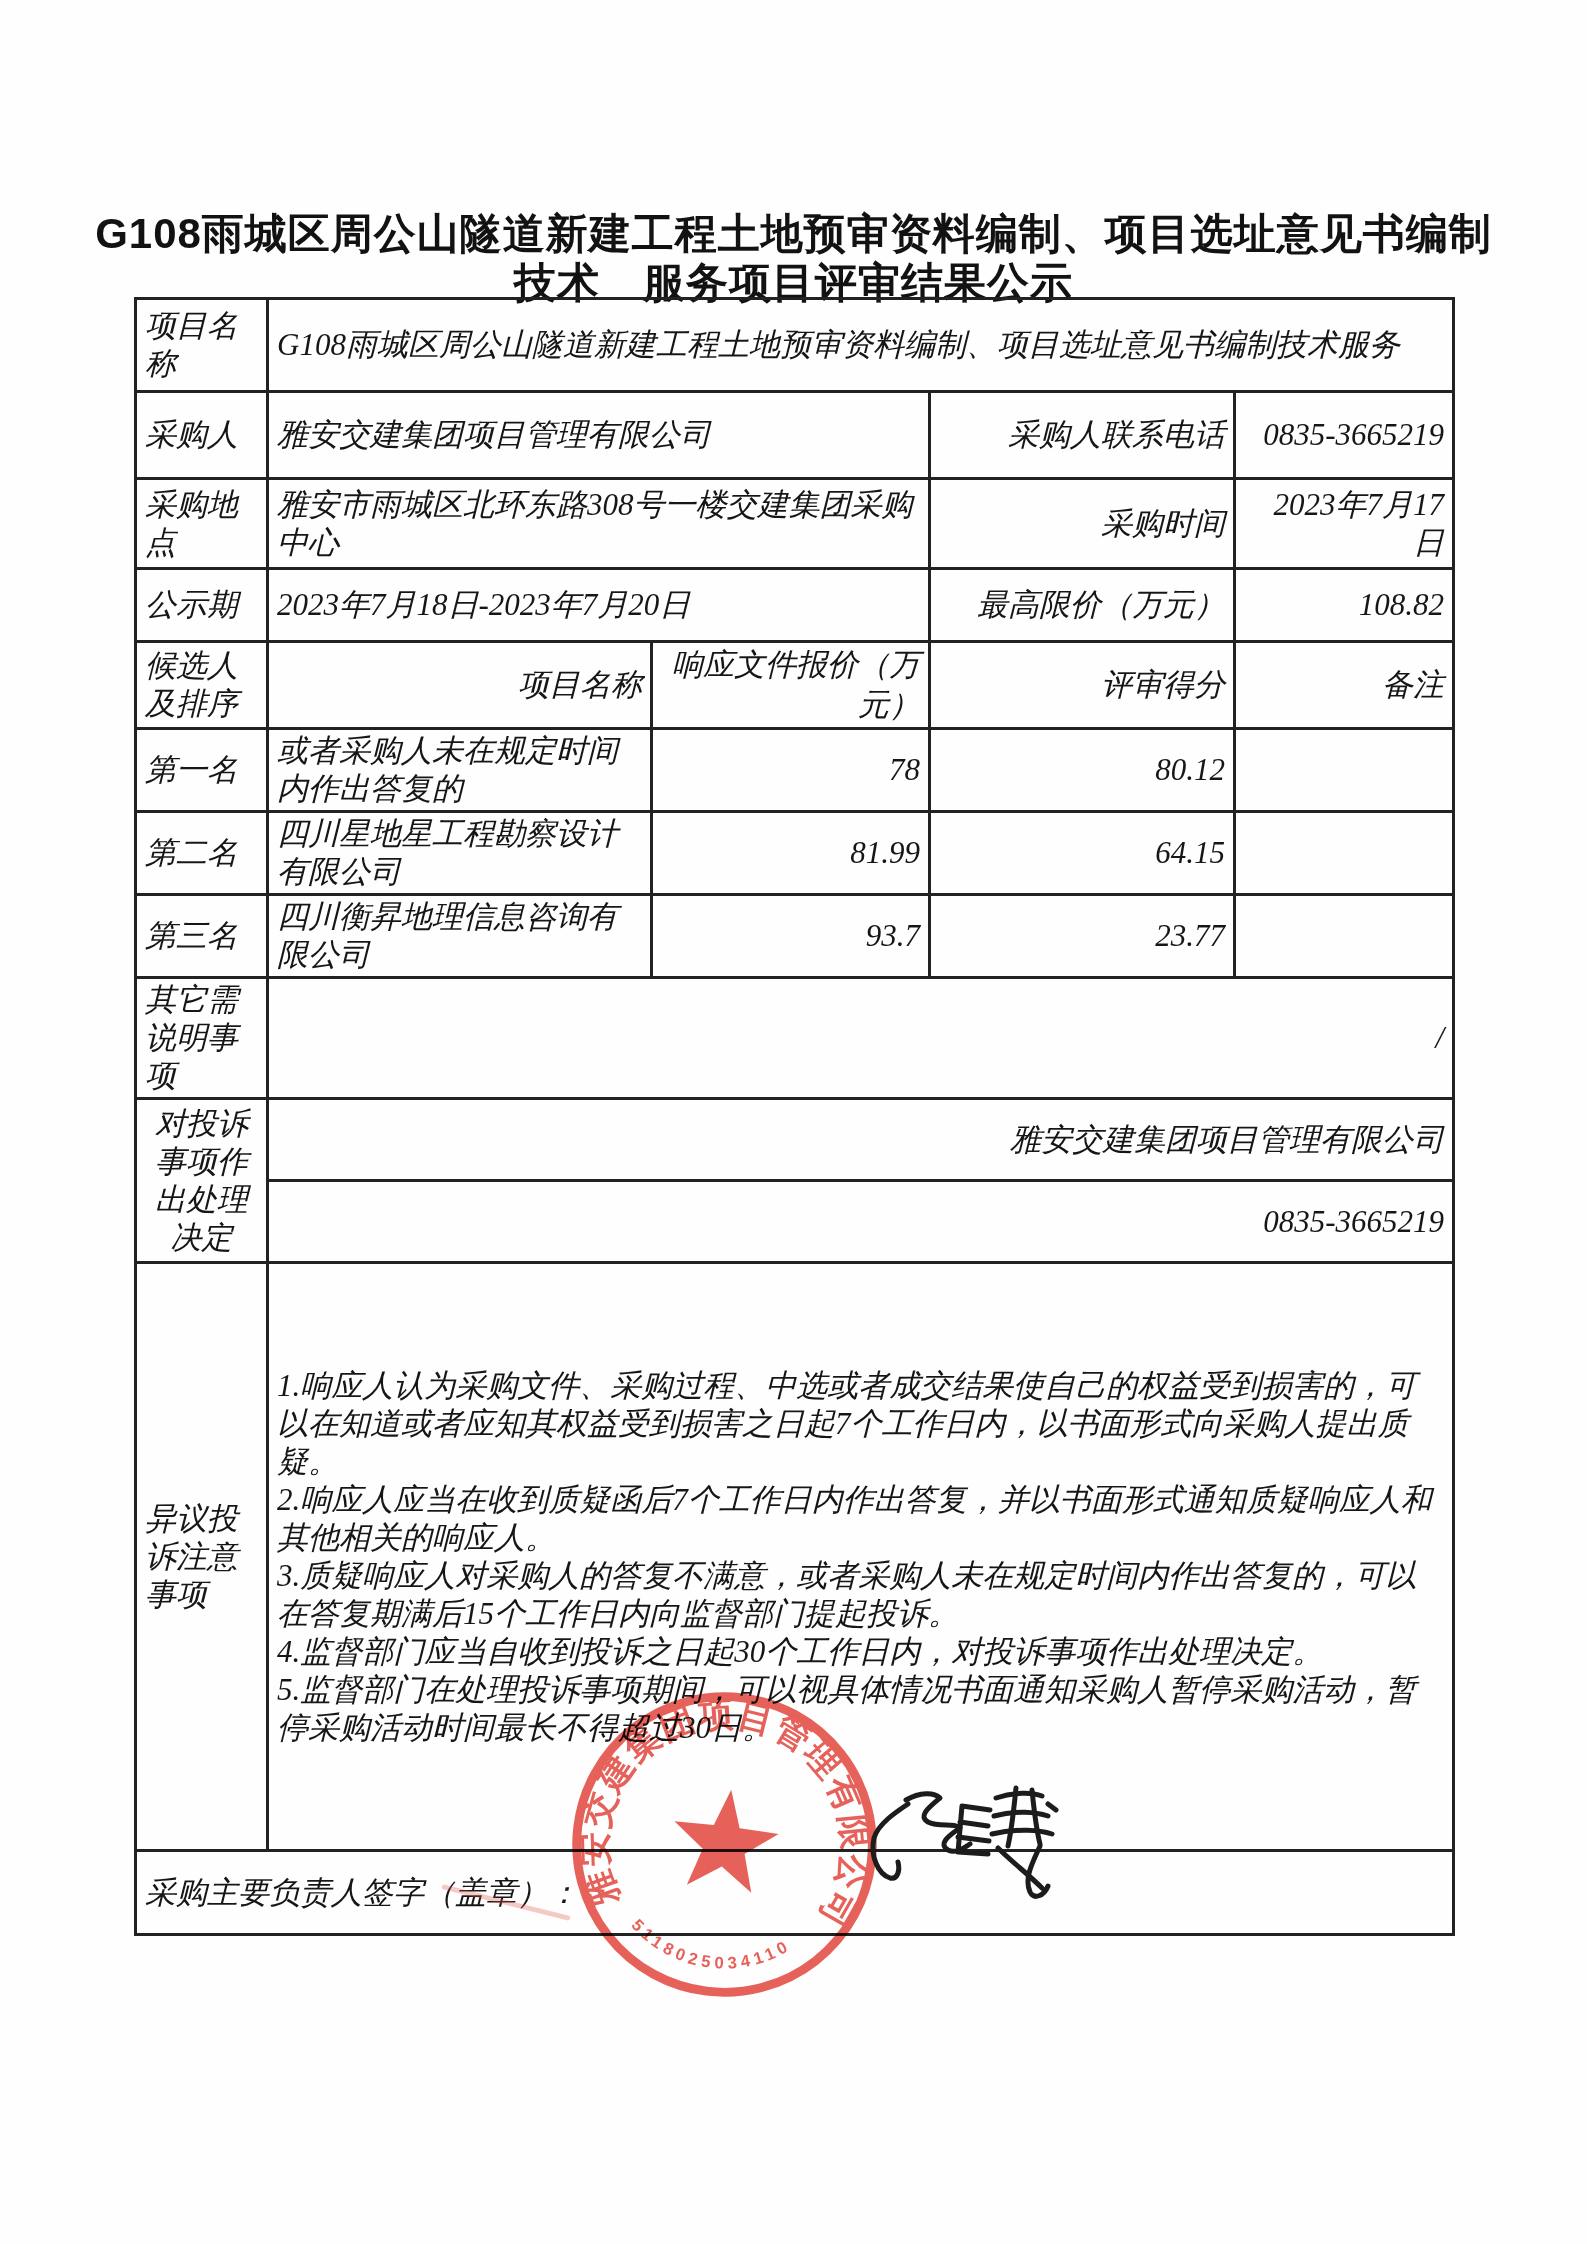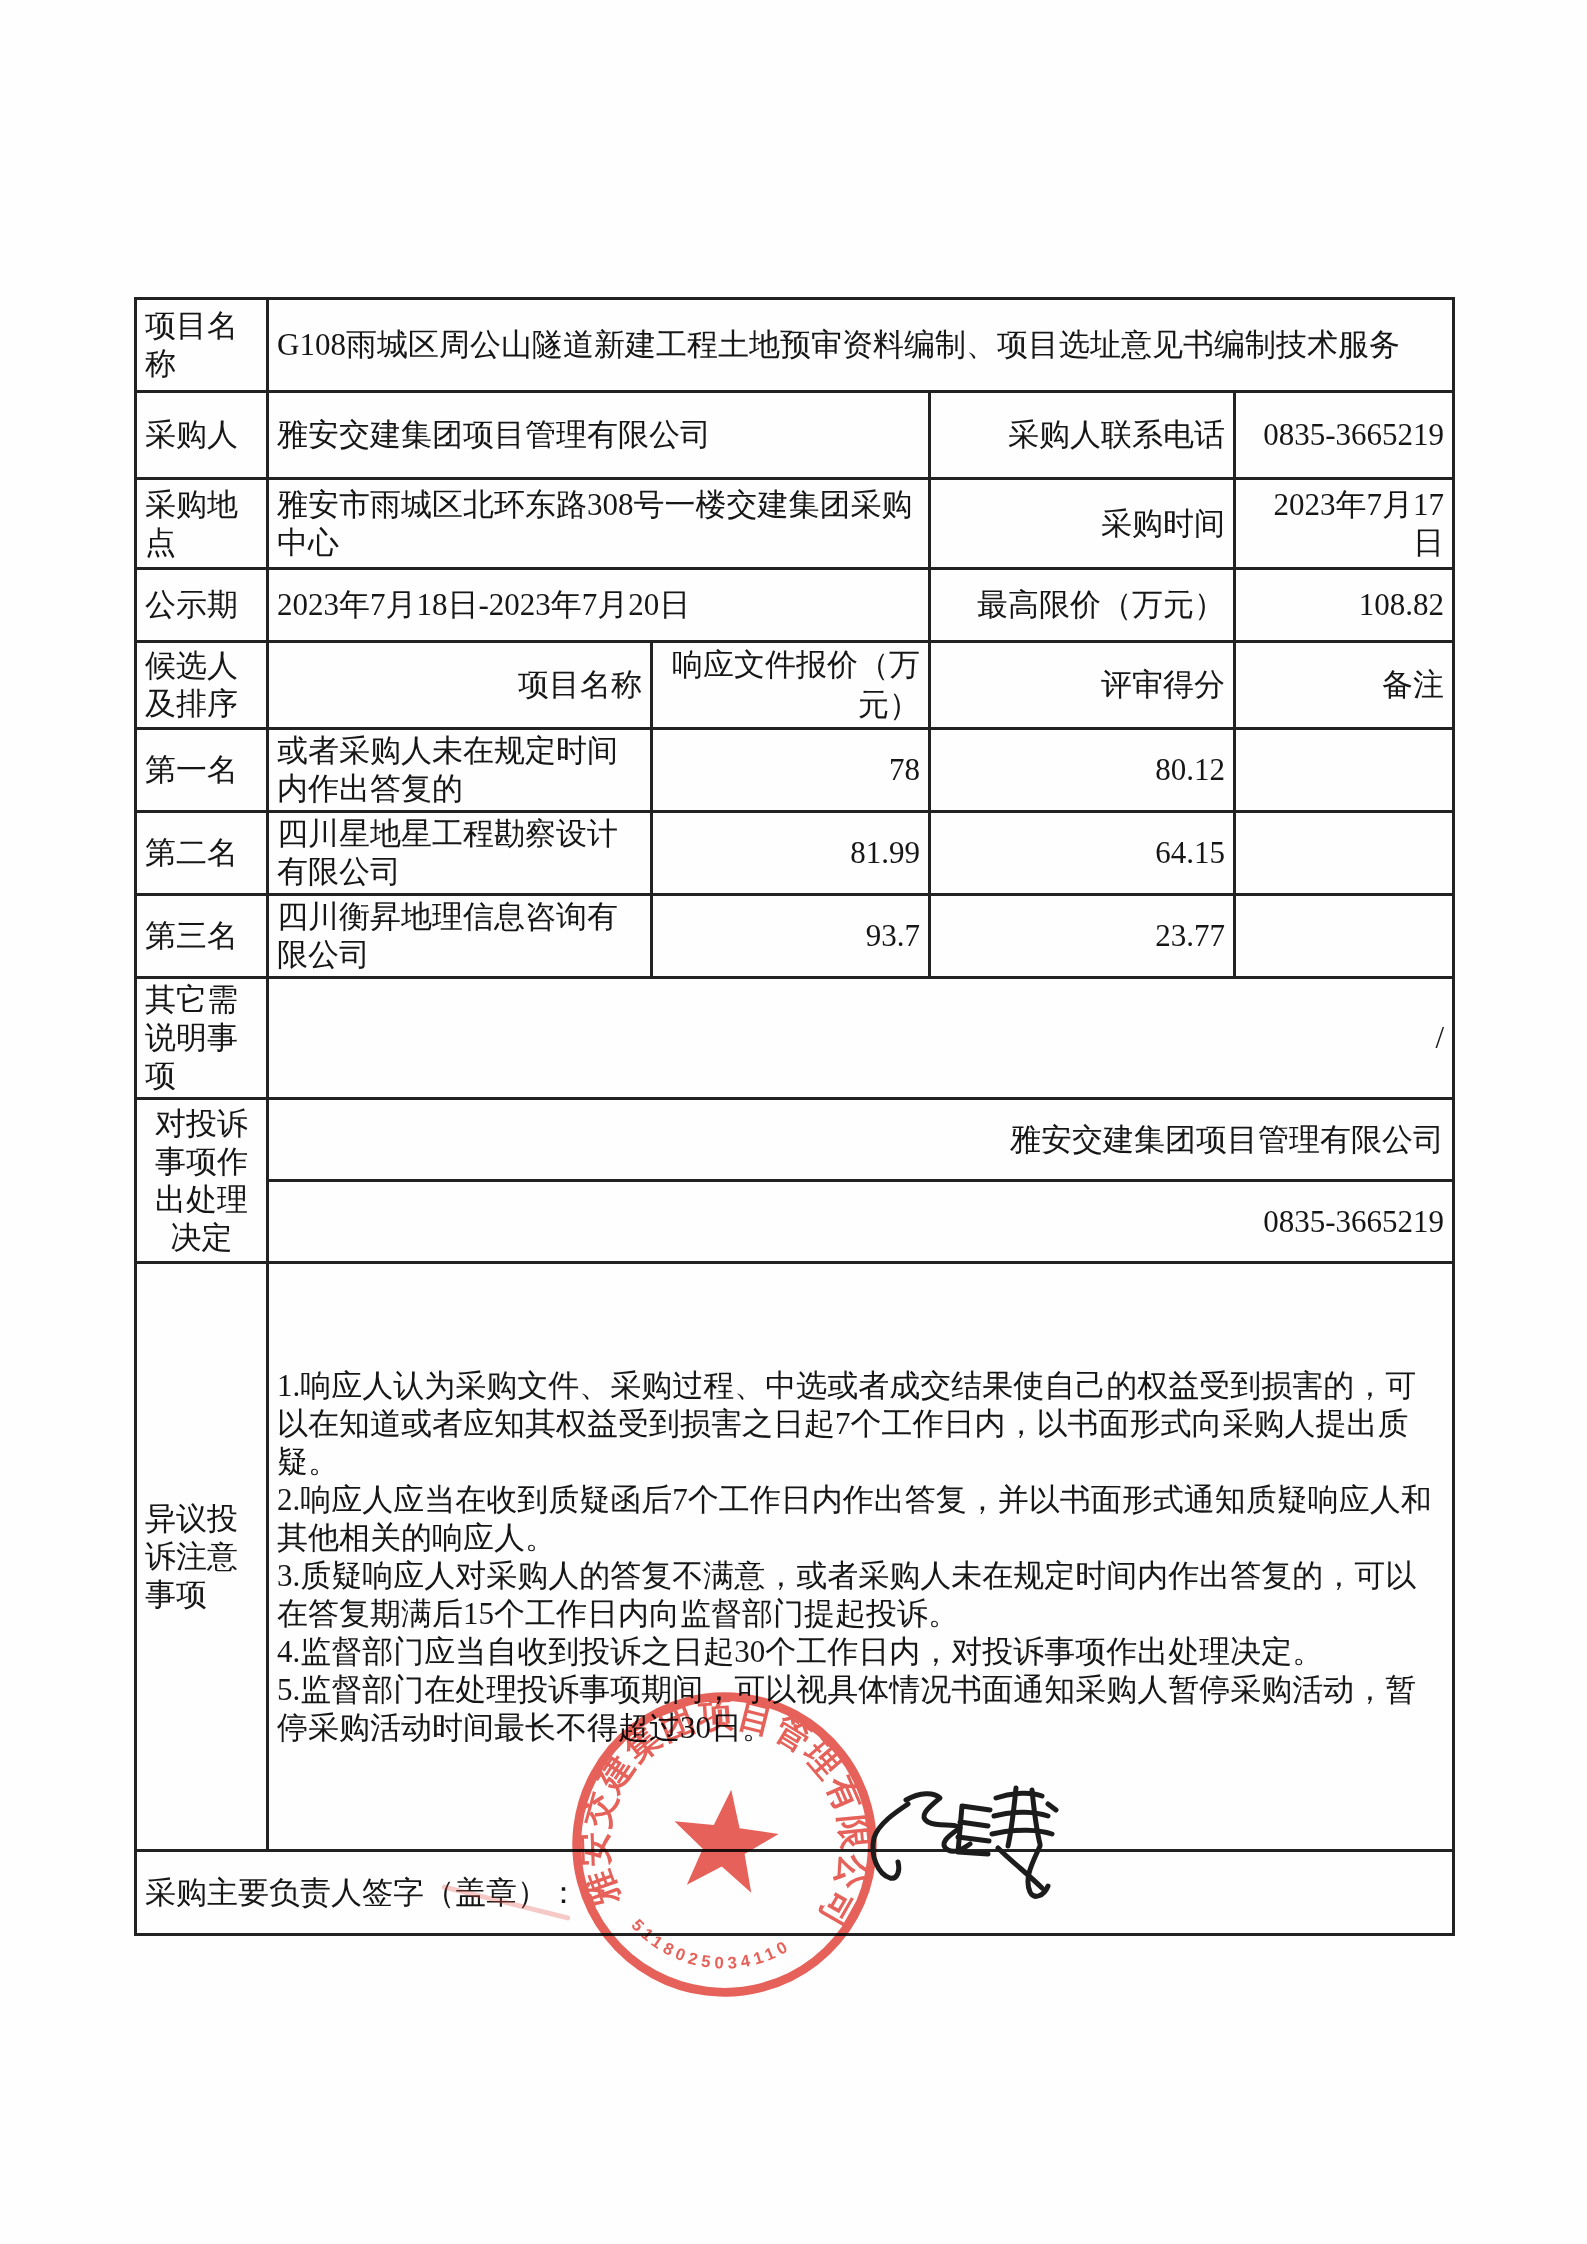--- a/index.html
+++ b/index.html
@@ -7,21 +7,21 @@
     position:relative;width:1587px;height:2244px;background:#fefefe;overflow:hidden;
     font-family:"Liberation Serif","DejaVu Serif",serif;color:#1a1a1a;
   }
   .title{
     position:absolute;top:181px;left:0;width:100%;text-align:center;
     font-family:"Liberation Sans","DejaVu Sans",sans-serif;font-weight:700;
     font-size:42px;line-height:49px;letter-spacing:1px;color:#121212;
   }
   table.result{
     position:absolute;left:134px;top:297px;width:1318px;
-    border-collapse:collapse;table-layout:fixed;
+    border-collapse:collapse;table-layout:fixed;font-style:italic;
   }
   table.result td{
     border:3px solid #222222;vertical-align:middle;
     font-size:31px;line-height:38px;color:#161616;padding:2px 8px;
     overflow:hidden;
   }
   td.lab{font-size:30px;padding:2px 2px 2px 5px;line-height:37px;}
   td.labc{font-size:30px;padding:2px 1px;line-height:43px;text-align:center;}
   td.ctr{text-align:right;}
   td.val{padding-left:13px;}
@@ -44,20 +44,21 @@
   .ink-smudge{
     position:absolute;left:440px;top:1900px;width:132px;height:5px;
     background:rgba(226,80,70,.30);transform:rotate(14deg);border-radius:3px;
   }
 </style>
 </head>
 <body>
 
 <div class="page">
 
+  <h1 class="title"><span>G108雨城区周公山隧道新建工程土地预审资料编制、项目选址意见书编制</span><br><span>技术　服务项目评审结果公示</span></h1>
 
   <table class="result">
     <colgroup>
       <col style="width:132px">
         <col style="width:384px">
         <col style="width:278px">
         <col style="width:305px">
         <col style="width:219px">
     </colgroup>
     <tbody>

